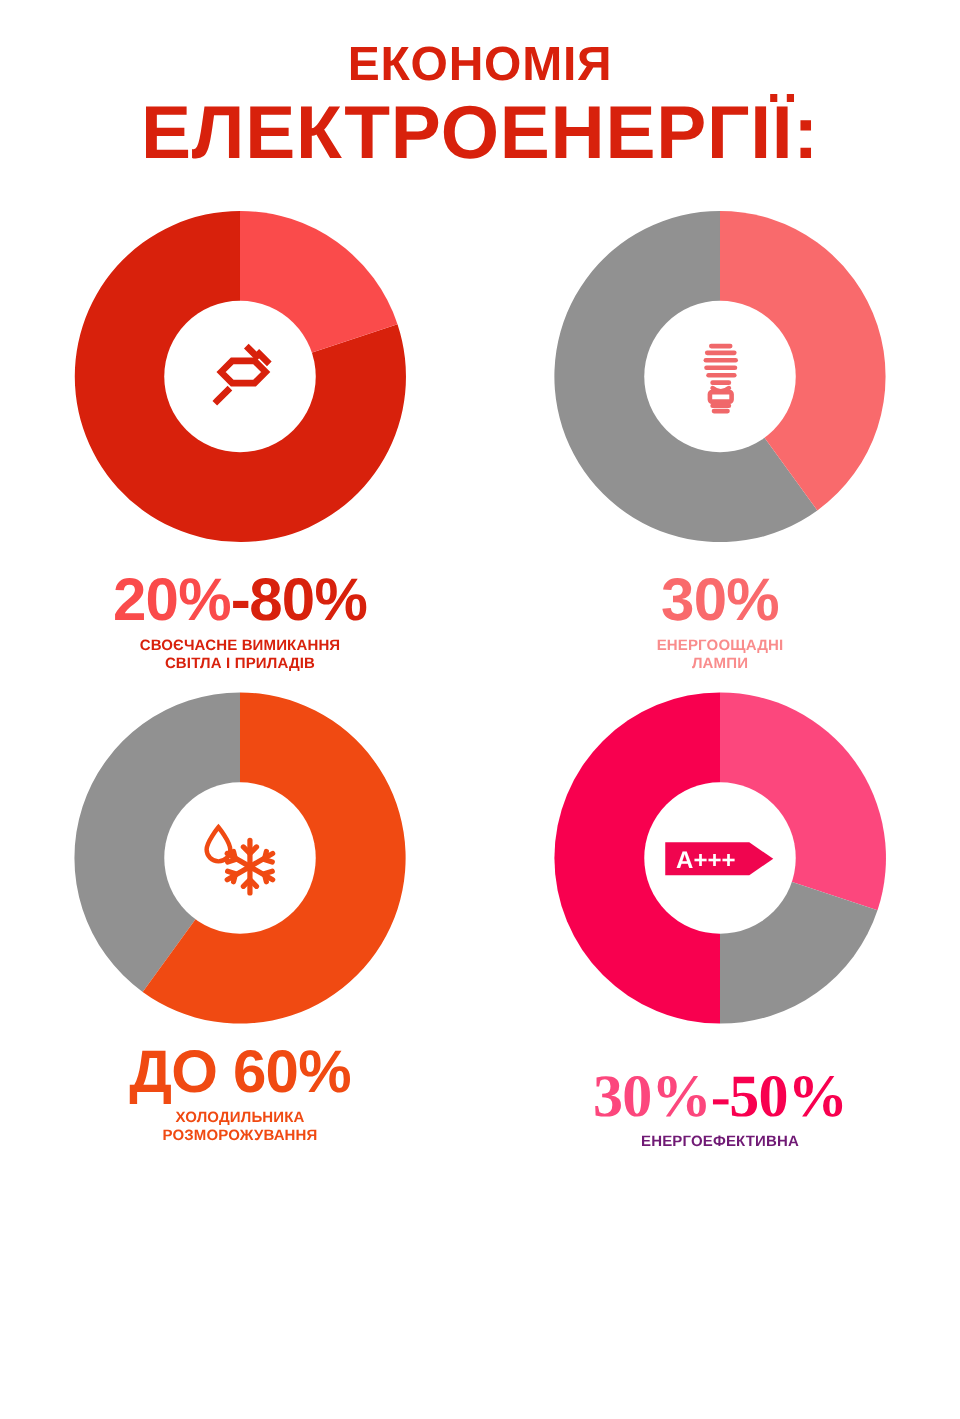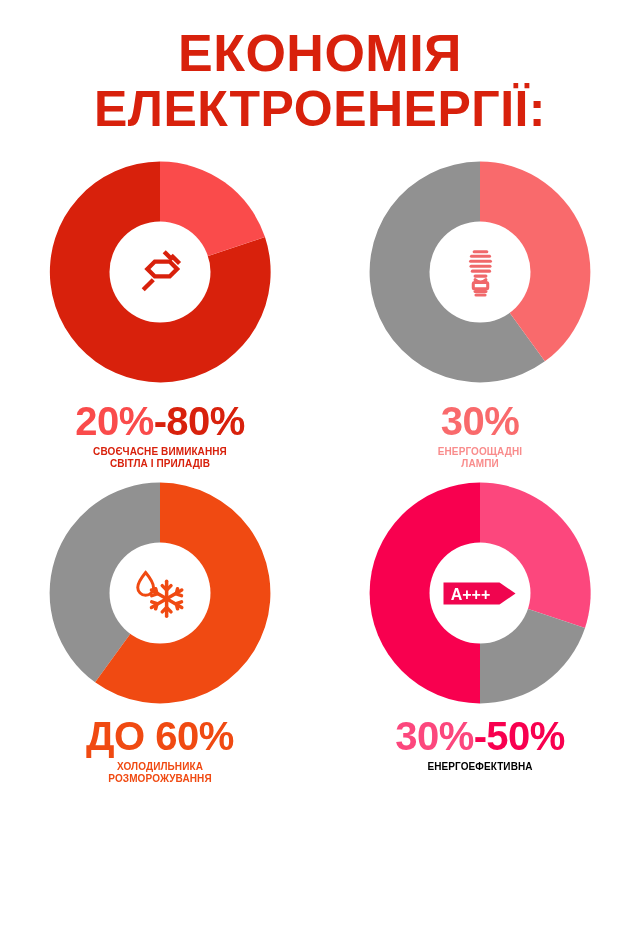--- a/index.html
+++ b/index.html
@@ -35,21 +35,21 @@
     letter-spacing: 0.5px;
     color: #D8210C;
     text-transform: uppercase;
     width: 560px;
     margin: 0 auto;
   }
   .title-line {
     display: block;
     white-space: nowrap;
   }
-  .title-line.l1 { font-size: 52px; }
+  .title-line.l1 { font-size: 32px; }
   .title-line.l2 { font-size: 50px; margin-top: 2px; }
 
   
   .grid {
     margin-top: 22px;
     width: 640px;
     display: grid;
     grid-template-columns: 1fr 1fr;
     grid-template-rows: auto auto;
     row-gap: 8px;
@@ -105,21 +105,21 @@
     text-align: center;
     text-transform: uppercase;
     letter-spacing: 0.1px;
     max-width: 280px;
   }
   .caption .cl { display: block; white-space: nowrap; }
 
   
   .card-2 .pct { margin-top: 14px; }
   .card-3 .pct { margin-top: 8px; }
-  .card-4 .pct { margin-top: 8px; }
+  .card-4 .pct { margin-top: 24px; font-family: Liberation Serif, serif; }
 </style>
 </head>
 <body>
 
 <div class="infographic">
 
   <h1 class="title">
     <span class="title-line l1">ЕКОНОМІЯ</span>
     <span class="title-line l2">ЕЛЕКТРОЕНЕРГІЇ:</span>
   </h1>
@@ -241,19 +241,19 @@
             <svg width="78" height="30" viewBox="0 0 78 30">
               <path d="M2 4 H58 L74 15 L58 26 H2 Z" fill="#F0054F"></path>
               <text x="29" y="21" font-family="Liberation Sans, sans-serif" font-size="16" font-weight="700" fill="#FFFFFF" text-anchor="middle">A+++</text>
             </svg>
           </span>
         </div>
       </div>
       <div class="pct">
         <span style="color:#FC477D">30%</span><span class="sep" style="color:#F8004F">-</span><span style="color:#F8004F">50%</span>
       </div>
-      <div class="caption" style="color:#000000">
+      <div class="caption" style="color:#701a75">
         <span class="cl">ЕНЕРГОЕФЕКТИВНА</span>
       </div>
     </div>
 
   </div>
 </div>
 
 </body></html>

